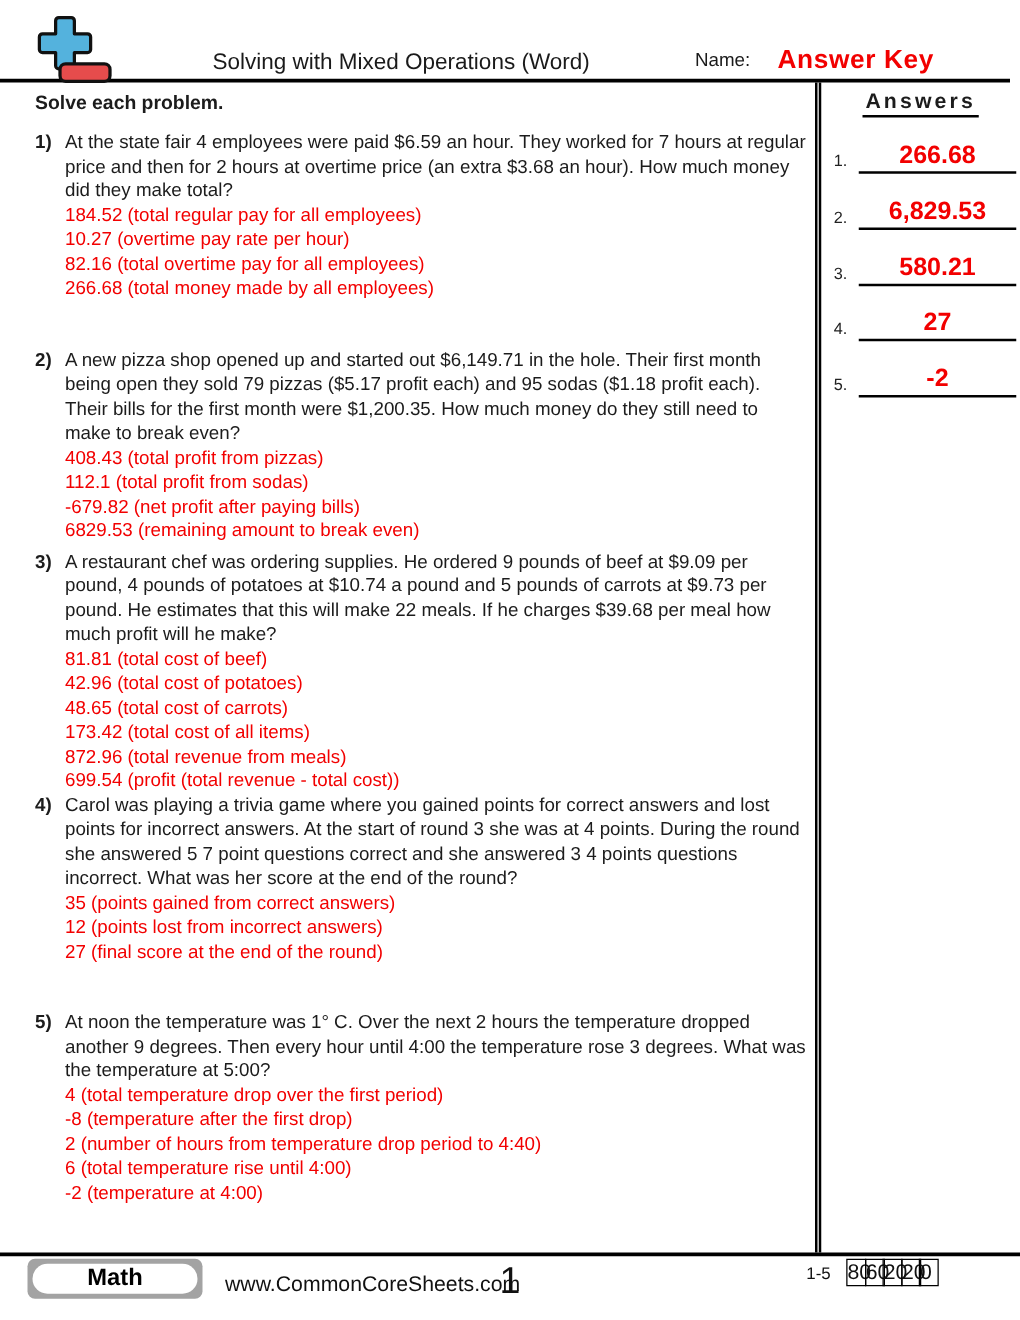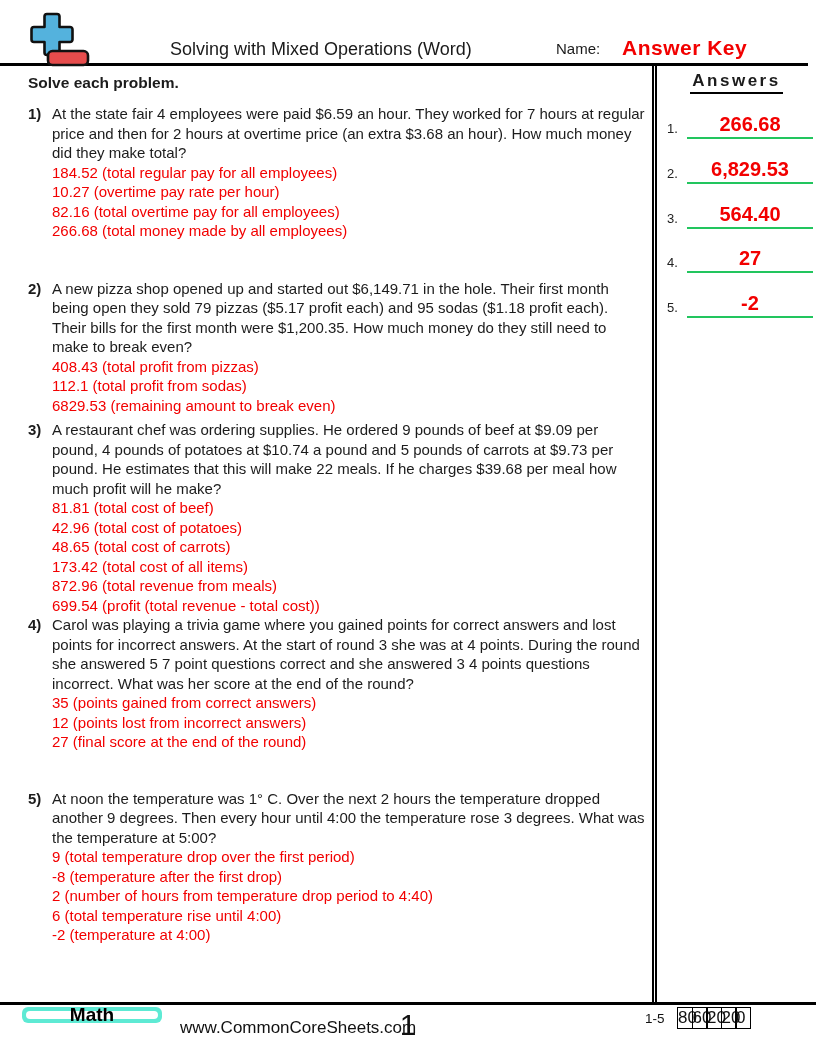--- a/index.html
+++ b/index.html
@@ -34,27 +34,27 @@
   #p3 { margin-top:5px; }
   #p4 { margin-top:0px; }
   #p5 { margin-top:37px; }
 
   
   .answers-col { position:absolute; left:652px; top:66px; width:164px; height:936px; border-left:5px double #000; }
   .answers-title-wrap { text-align:center; margin-top:5px; }
   .answers-title { display:inline-block; font-size:17px; font-weight:bold; letter-spacing:2.5px; border-bottom:2px solid #000; padding:0 2px 1px 2px; }
   .answer-item { position:absolute; left:0; width:100%; height:27px; }
   .ans-num { position:absolute; left:10px; bottom:3px; font-size:13px; color:#222; }
-  .ans-line { position:absolute; left:30px; width:126px; bottom:0; border-bottom:2px solid #22c55e; text-align:center; }
+  .ans-line { position:absolute; left:30px; width:126px; bottom:0; border-bottom:2px solid #000000; text-align:center; }
   .ans-value { font-size:20px; font-weight:bold; color:#f20000; padding-bottom:1px; }
   #ans1 { top:46px; } #ans2 { top:91px; } #ans3 { top:136px; } #ans4 { top:180px; } #ans5 { top:225px; }
 
   
   .footer { position:absolute; left:0; top:1002px; width:816px; height:54px; border-top:3px solid #000; }
-  .math-logo { position:absolute; left:22px; top:2px; width:140px; height:16px; background:#5eead4; border-radius:6px; }
+  .math-logo { position:absolute; left:22px; top:2px; width:140px; height:32px; background:#a3a3a3; border-radius:6px; }
   .math-pill { position:absolute; left:4px; right:4px; top:4px; bottom:4px; background:#fff; border-radius:13px; display:flex; align-items:center; justify-content:center; font-size:19px; font-weight:bold; color:#000; }
   .site-url { position:absolute; left:180px; top:13px; font-size:17px; color:#111; }
   .page-number { position:absolute; left:0; right:0; top:3px; text-align:center; font-size:30px; font-weight:400; color:#111; }
   .score-range { position:absolute; left:645px; top:6px; font-size:13.5px; color:#111; }
   .score-table { position:absolute; left:677px; top:2px; display:flex; }
   .score-cell { width:16px; height:22px; border:1.5px solid #000; margin-left:-1.5px; font-size:17px; line-height:20px; text-align:left; color:#111; }
   .score-cell:first-child { margin-left:0; }
 </style>
 </head>
 <body>
@@ -90,20 +90,21 @@
       </div>
     </div>
 
     <div class="problem" id="p2">
       <div class="pnum">2)</div>
       <div class="pbody">
         <div class="question">A new pizza shop opened up and started out $6,149.71 in the hole. Their first month being open they sold 79 pizzas ($5.17 profit each) and 95 sodas ($1.18 profit each). Their bills for the first month were $1,200.35. How much money do they still need to make to break even?</div>
         <div class="work">
           <div>408.43 (total profit from pizzas)</div>
           <div>112.1 (total profit from sodas)</div>
+          <div>-679.82 (net profit after paying bills)</div>
           <div>6829.53 (remaining amount to break even)</div>
         </div>
       </div>
     </div>
 
     <div class="problem" id="p3">
       <div class="pnum">3)</div>
       <div class="pbody">
         <div class="question">A restaurant chef was ordering supplies. He ordered 9 pounds of beef at $9.09 per pound, 4 pounds of potatoes at $10.74 a pound and 5 pounds of carrots at $9.73 per pound. He estimates that this will make 22 meals. If he charges $39.68 per meal how much profit will he make?</div>
         <div class="work">
@@ -127,21 +128,21 @@
           <div>27 (final score at the end of the round)</div>
         </div>
       </div>
     </div>
 
     <div class="problem" id="p5">
       <div class="pnum">5)</div>
       <div class="pbody">
         <div class="question">At noon the temperature was 1° C. Over the next 2 hours the temperature dropped another 9 degrees. Then every hour until 4:00 the temperature rose 3 degrees. What was the temperature at 5:00?</div>
         <div class="work">
-          <div>9 (total temperature drop over the first period)</div>
+          <div>4 (total temperature drop over the first period)</div>
           <div>-8 (temperature after the first drop)</div>
           <div>2 (number of hours from temperature drop period to 4:40)</div>
           <div>6 (total temperature rise until 4:00)</div>
           <div>-2 (temperature at 4:00)</div>
         </div>
       </div>
     </div>
 
   </div>
 
@@ -158,21 +159,21 @@
     </div>
     <div class="answer-item" id="ans2">
       <span class="ans-num">2.</span>
       <div class="ans-line">
         <div class="ans-value">6,829.53</div>
       </div>
     </div>
     <div class="answer-item" id="ans3">
       <span class="ans-num">3.</span>
       <div class="ans-line">
-        <div class="ans-value">564.40</div>
+        <div class="ans-value">580.21</div>
       </div>
     </div>
     <div class="answer-item" id="ans4">
       <span class="ans-num">4.</span>
       <div class="ans-line">
         <div class="ans-value">27</div>
       </div>
     </div>
     <div class="answer-item" id="ans5">
       <span class="ans-num">5.</span>

